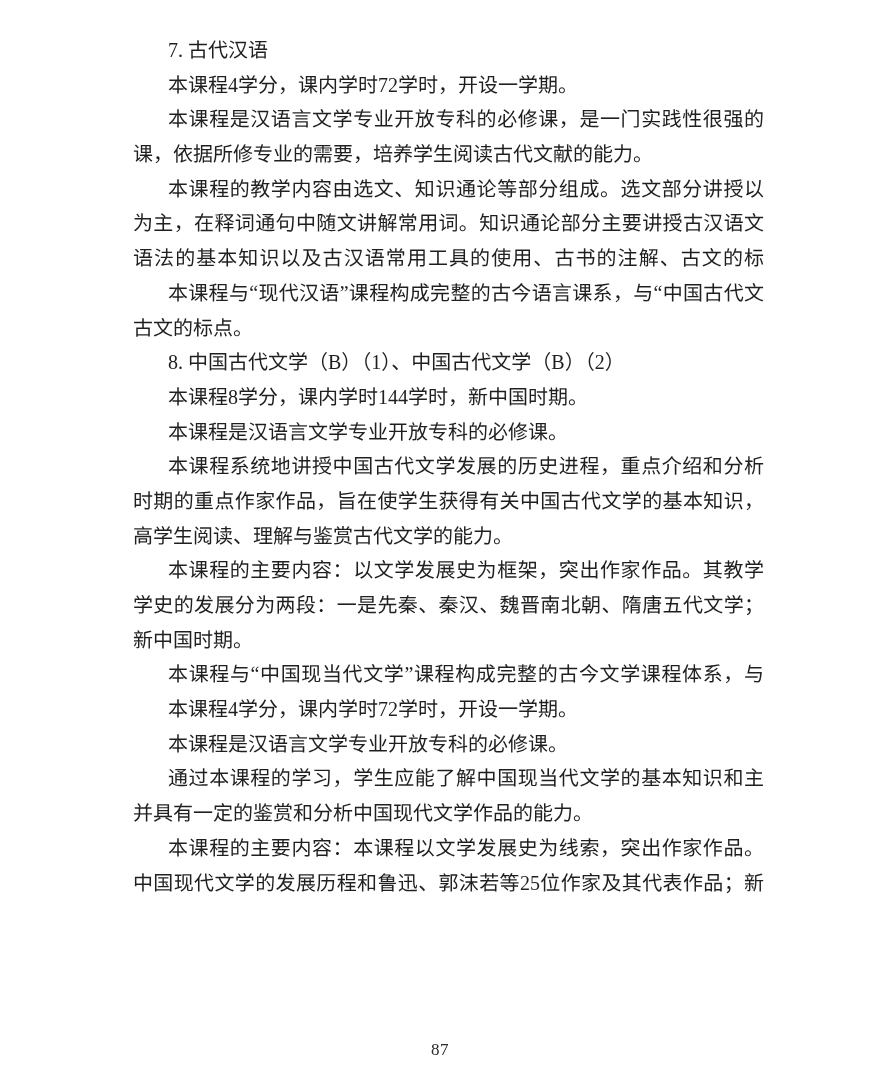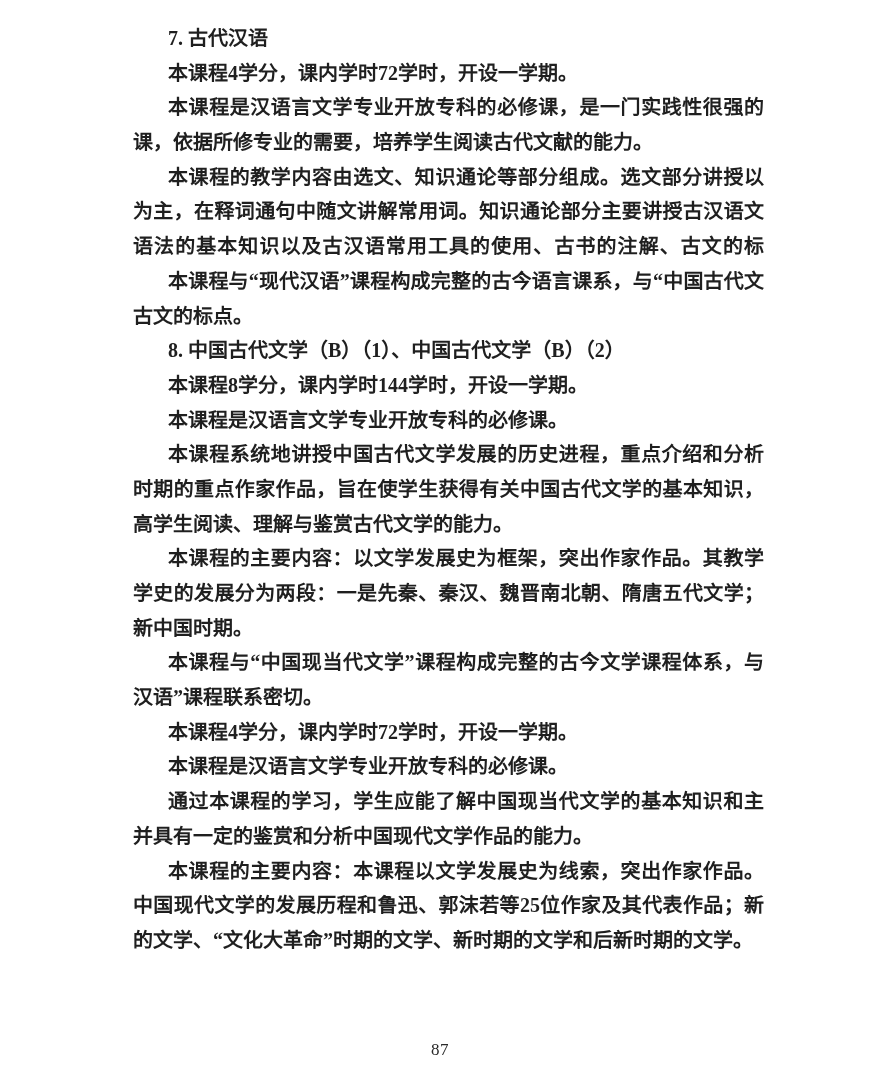--- a/index.html
+++ b/index.html
@@ -17,23 +17,22 @@
     .page {
       position: relative;
       width: 880px;
       height: 1084px;
       background: #ffffff;
       overflow: hidden;
     }
     .content {
       position: absolute;
       left: 133px;
-      top: 21px;
+      top: 33px;
       width: 631px;
-      font-weight: bold;
     }
     .line {
       font-size: 20px;
       line-height: 34.7px;
       height: 34.7px;
       overflow: hidden;
     }
     
     .line.fill {
       text-align: justify;
@@ -68,34 +67,32 @@
       <div class="line indent">7. 古代汉语</div>
       <div class="line indent">本课程4学分，课内学时72学时，开设一学期。</div>
       <div class="line indent fill">本课程是汉语言文学专业开放专科的必修课，是一门实践性很强的语言工具</div>
       <div class="line">课，依据所修专业的需要，培养学生阅读古代文献的能力。</div>
       <div class="line indent fill">本课程的教学内容由选文、知识通论等部分组成。选文部分讲授以解释词句</div>
       <div class="line fill">为主，在释词通句中随文讲解常用词。知识通论部分主要讲授古汉语文字、词汇、</div>
       <div class="line fill">语法的基本知识以及古汉语常用工具的使用、古书的注解、古文的标点、古文今</div>
       <div class="line indent fill">本课程与“现代汉语”课程构成完整的古今语言课系，与“中国古代文学”</div>
       <div class="line">古文的标点。</div>
       <div class="line indent">8. 中国古代文学（B）（1）、中国古代文学（B）（2）</div>
-      <div class="line indent">本课程8学分，课内学时144学时，开设一学期。</div>
+      <div class="line indent">本课程8学分，课内学时144学时，新中国时期。</div>
       <div class="line indent">本课程是汉语言文学专业开放专科的必修课。</div>
       <div class="line indent fill">本课程系统地讲授中国古代文学发展的历史进程，重点介绍和分析各个历史</div>
       <div class="line fill">时期的重点作家作品，旨在使学生获得有关中国古代文学的基本知识，培养和提</div>
       <div class="line">高学生阅读、理解与鉴赏古代文学的能力。</div>
       <div class="line indent fill">本课程的主要内容：以文学发展史为框架，突出作家作品。其教学内容按文</div>
       <div class="line fill">学史的发展分为两段：一是先秦、秦汉、魏晋南北朝、隋唐五代文学；二是宋元</div>
       <div class="line">新中国时期。</div>
       <div class="line indent fill">本课程与“中国现当代文学”课程构成完整的古今文学课程体系，与“古代</div>
-      <div class="line">汉语”课程联系密切。</div>
       <div class="line indent">本课程4学分，课内学时72学时，开设一学期。</div>
       <div class="line indent">本课程是汉语言文学专业开放专科的必修课。</div>
       <div class="line indent fill">通过本课程的学习，学生应能了解中国现当代文学的基本知识和主要成就，</div>
       <div class="line">并具有一定的鉴赏和分析中国现代文学作品的能力。</div>
       <div class="line indent fill">本课程的主要内容：本课程以文学发展史为线索，突出作家作品。主要内容：</div>
       <div class="line fill">中国现代文学的发展历程和鲁迅、郭沫若等25位作家及其代表作品；新中国时期</div>
-      <div class="line">的文学、“文化大革命”时期的文学、新时期的文学和后新时期的文学。</div>
     </div>
   <div class="footer">
     <span class="pagenum">87</span>
   </div>
 </div>
 
 </body></html>

